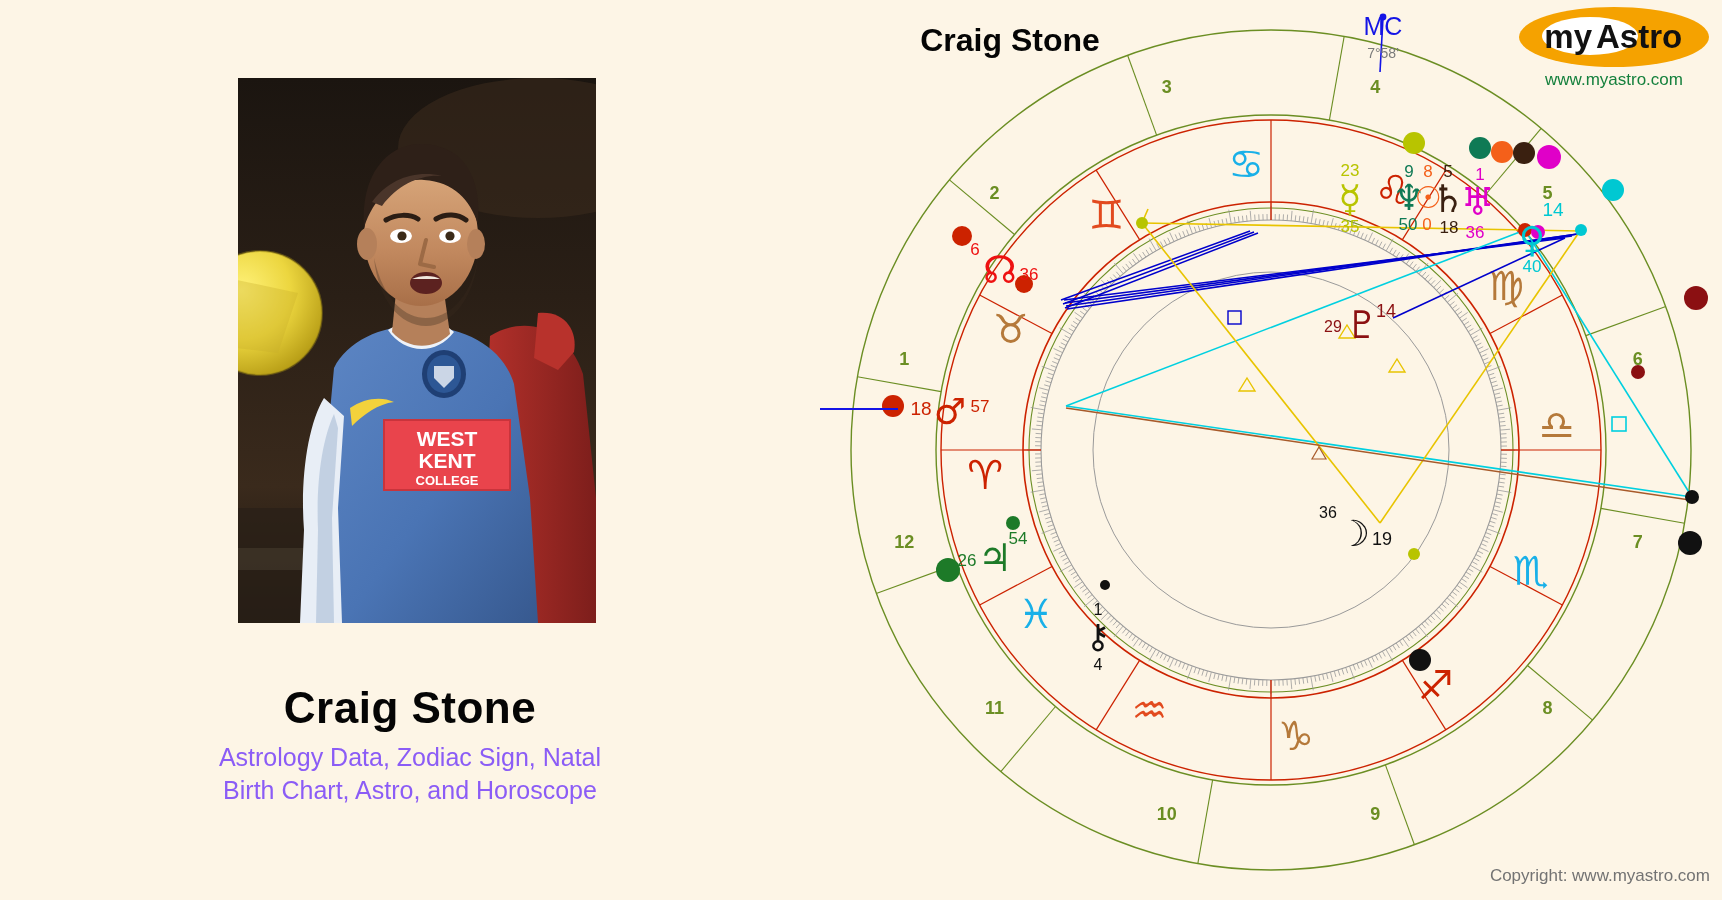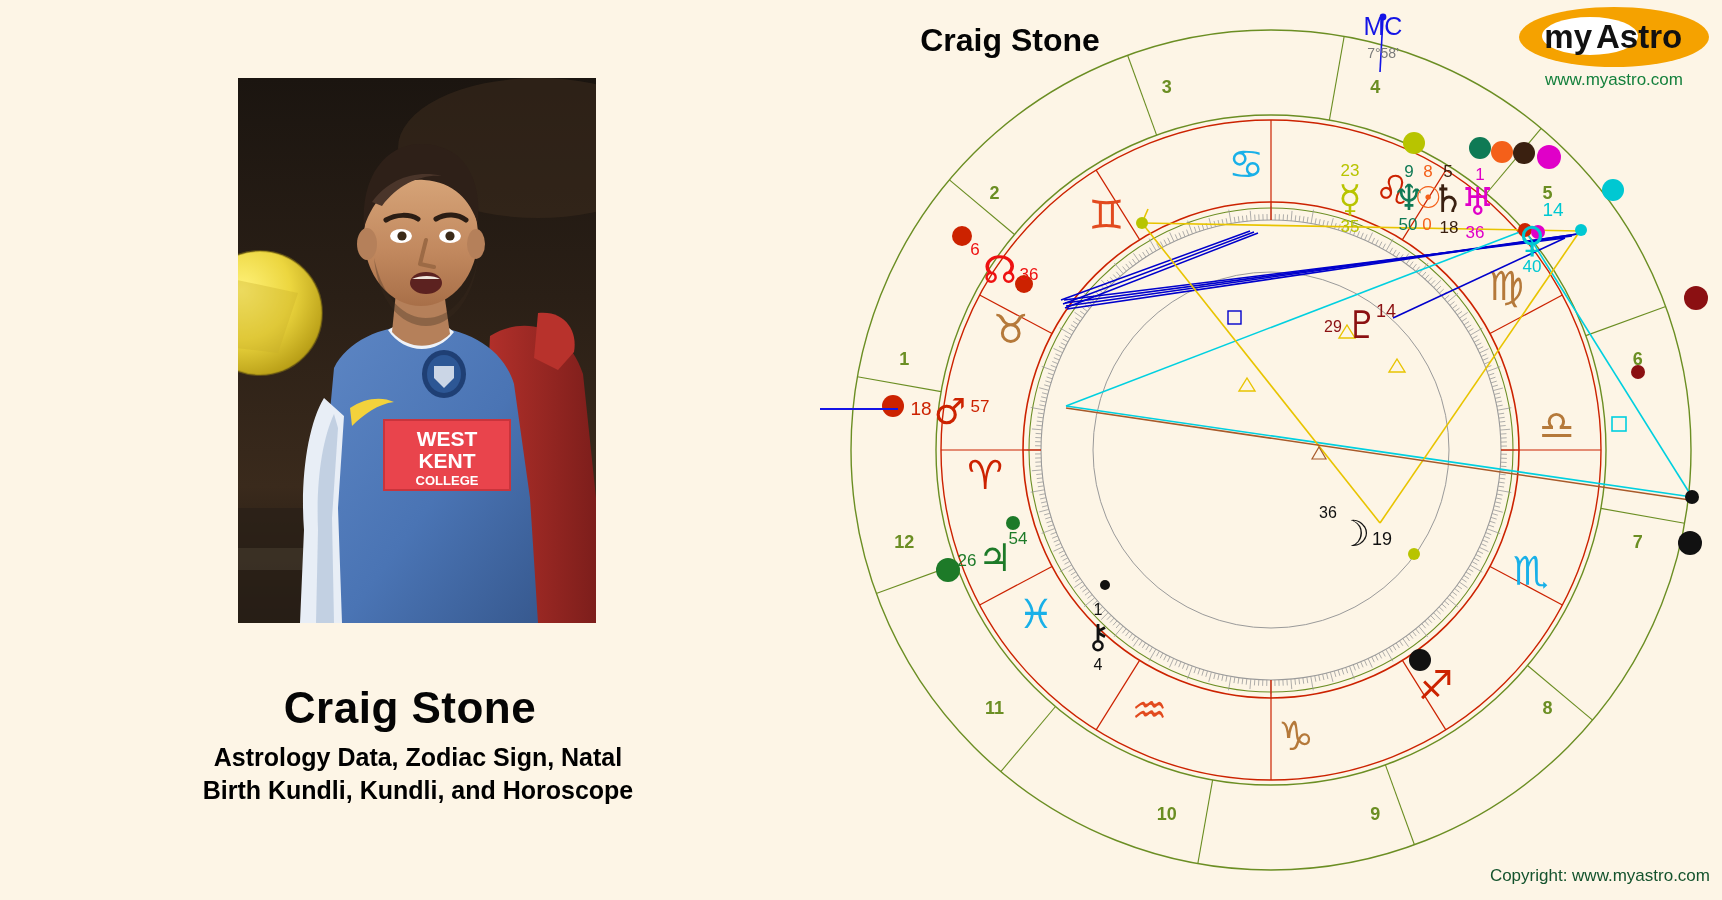--- a/index.html
+++ b/index.html
@@ -36,26 +36,26 @@
     left: 0; top: 683px;
     width: 820px;
     text-align: center;
     font-size: 44px;
     font-weight: bold;
     color: #050505;
     letter-spacing: 0.5px;
   }
   #person-subtitle {
     position: absolute;
-    left: 8px; top: 741px;
+    left: 0; top: 741px;
     width: 820px;
     text-align: center;
     font-size: 25px;
-    font-weight: bold;
-    color: #000000;
+    font-weight: normal;
+    color: #8b5cf6;
     line-height: 1.30;
   }
 
   
   #chart-panel {
     position: absolute;
     left: 820px; top: 0;
     width: 902px; height: 900px;
   }
   #chart-title {
@@ -83,21 +83,21 @@
   }
   #logo-url {
     margin-top: 2px;
     font-size: 17px;
     color: #15803d;
   }
   #copyright {
     position: absolute;
     right: 12px; bottom: 14px;
     font-size: 17px;
-    color: #14532d;
+    color: #737373;
   }
 
   #wheel-wrap {
     position: absolute;
     left: 0; top: 0;
     width: 902px; height: 900px;
   }
   svg.wheel { display:block; }
 </style>
 </head>
@@ -198,21 +198,21 @@
 
       <path d="M136 180 C146 224 168 240 188 240 C210 240 232 222 240 180
                C236 220 214 248 188 248 C162 248 140 222 136 180 Z" fill="#3a2a1e" opacity="0.33"></path>
     </svg>
   </div>
 
   <div id="person-name">Craig Stone</div>
 
   <div id="person-subtitle">
     <div>Astrology Data, Zodiac Sign, Natal</div>
-    <div>Birth Kundli, Kundli, and Horoscope</div>
+    <div>Birth Chart, Astro, and Horoscope</div>
   </div>
 </div>
 
 <div id="chart-panel">
 
   <div id="chart-title">Craig Stone</div>
 
   <div id="logo-block">
     <div id="logo-ellipse">
       <svg viewBox="0 0 192 62" width="192" height="62">

